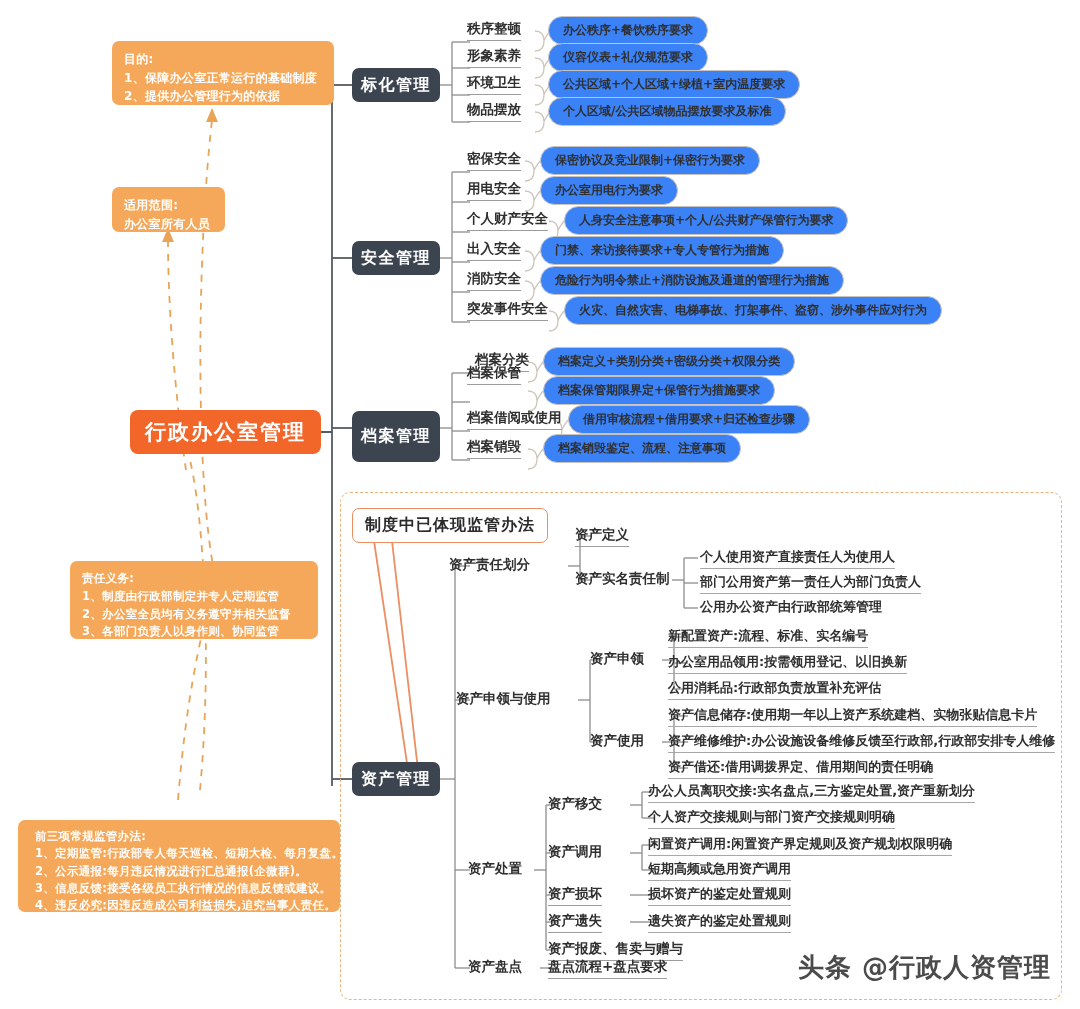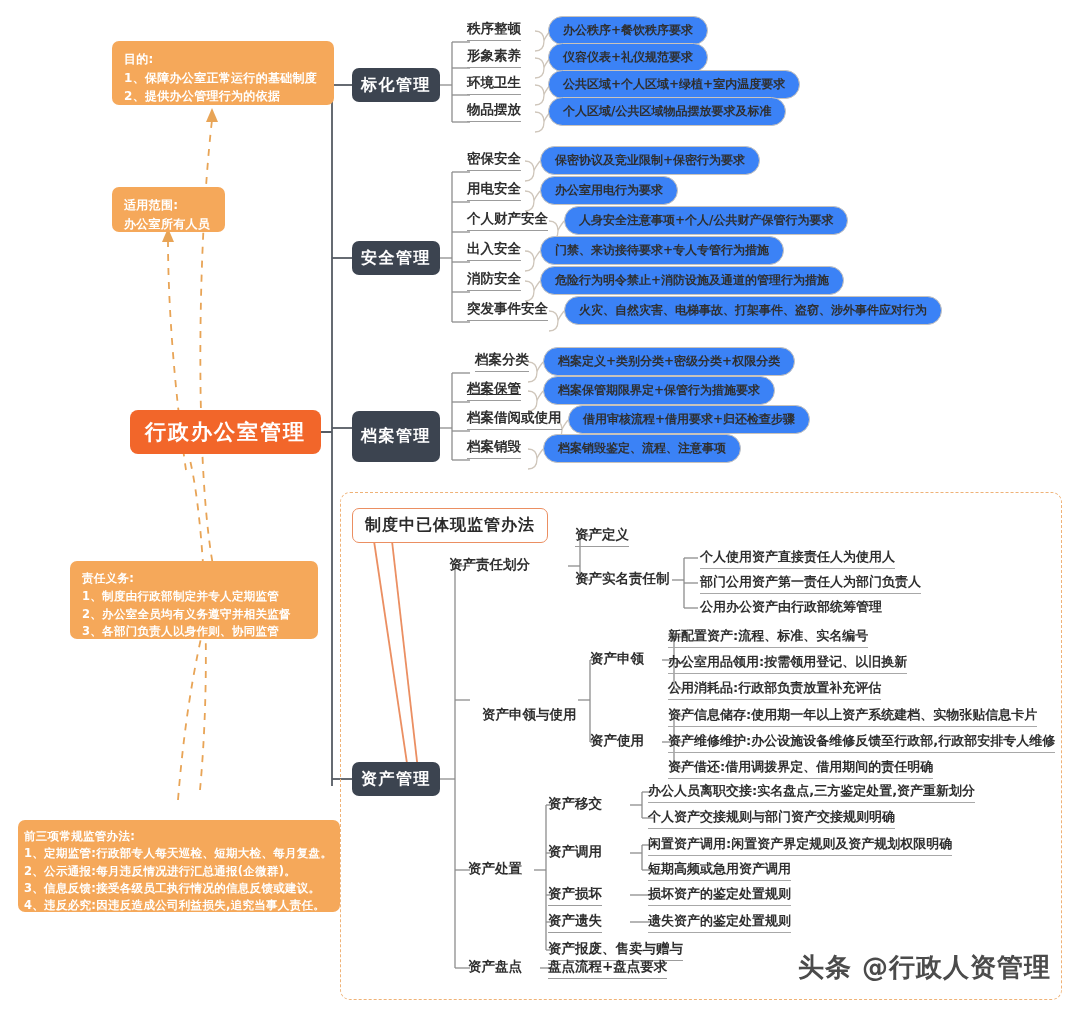--- a/index.html
+++ b/index.html
@@ -274,21 +274,21 @@
     <span class="t">办公室所有人员</span>
   </div>
 
   <div class="note xsmall" style="left:70px;top:561px;width:248px;height:78px;">
     <span class="t">责任义务:</span>
     <span class="t">1、制度由行政部制定并专人定期监管</span>
     <span class="t">2、办公室全员均有义务遵守并相关监督</span>
     <span class="t">3、各部门负责人以身作则、协同监管</span>
   </div>
 
-  <div class="note xsmall" style="left:18px;top:820px;width:322px;height:92px;padding:8px 6px;line-height:1.5;">
+  <div class="note xsmall" style="left:18px;top:820px;width:322px;height:92px;padding:8px 17px;line-height:1.5;">
     <span class="t">前三项常规监管办法:</span>
     <span class="t">1、定期监管:行政部专人每天巡检、短期大检、每月复盘。</span>
     <span class="t">2、公示通报:每月违反情况进行汇总通报(企微群)。</span>
     <span class="t">3、信息反馈:接受各级员工执行情况的信息反馈或建议。</span>
     <span class="t">4、违反必究:因违反造成公司利益损失,追究当事人责任。</span>
   </div>
 
   <div class="root" style="left:130px;top:410px;width:191px;height:44px;">行政办公室管理</div>
 
   <div class="l1" style="left:352px;top:68px;width:88px;height:34px;">标化管理</div>
@@ -314,33 +314,33 @@
   <div class="l2 ul" style="left:467px;top:300px;">突发事件安全</div>
 
   <div class="pill" style="left:540px;top:146px;">保密协议及竞业限制+保密行为要求</div>
   <div class="pill" style="left:540px;top:176px;">办公室用电行为要求</div>
   <div class="pill" style="left:564px;top:206px;">人身安全注意事项+个人/公共财产保管行为要求</div>
   <div class="pill" style="left:540px;top:236px;">门禁、来访接待要求+专人专管行为措施</div>
   <div class="pill" style="left:540px;top:266px;">危险行为明令禁止+消防设施及通道的管理行为措施</div>
   <div class="pill" style="left:564px;top:296px;">火灾、自然灾害、电梯事故、打架事件、盗窃、涉外事件应对行为</div>
 
   <div class="l2 ul" style="left:467px;top:351px;margin-left:8px;">档案分类</div>
-  <div class="l2 ul" style="left:467px;top:380px;text-decoration:underline;">档案保管</div>
+  <div class="l2 ul" style="left:467px;top:364px;">档案保管</div>
   <div class="l2 ul" style="left:467px;top:409px;">档案借阅或使用</div>
   <div class="l2 ul" style="left:467px;top:438px;">档案销毁</div>
 
   <div class="pill" style="left:543px;top:347px;">档案定义+类别分类+密级分类+权限分类</div>
   <div class="pill" style="left:543px;top:376px;">档案保管期限界定+保管行为措施要求</div>
   <div class="pill" style="left:568px;top:405px;">借用审核流程+借用要求+归还检查步骤</div>
   <div class="pill" style="left:543px;top:434px;">档案销毁鉴定、流程、注意事项</div>
 
   <div class="callout" style="left:352px;top:508px;">制度中已体现监管办法</div>
 
   <div class="l2" style="left:449px;top:556px;">资产责任划分</div>
-  <div class="l2" style="left:482px;top:690px;margin-top:16px;">资产申领与使用</div>
+  <div class="l2" style="left:456px;top:690px;">资产申领与使用</div>
   <div class="l2" style="left:468px;top:860px;">资产处置</div>
   <div class="l2" style="left:468px;top:958px;">资产盘点</div>
 
   <div class="l2 ul" style="left:575px;top:526px;">资产定义</div>
   <div class="l2" style="left:575px;top:570px;">资产实名责任制</div>
 
   <div class="leaf" style="left:700px;top:548px;">个人使用资产直接责任人为使用人</div>
   <div class="leaf" style="left:700px;top:573px;">部门公用资产第一责任人为部门负责人</div>
   <div class="leaf noul" style="left:700px;top:598px;">公用办公资产由行政部统筹管理</div>
 

